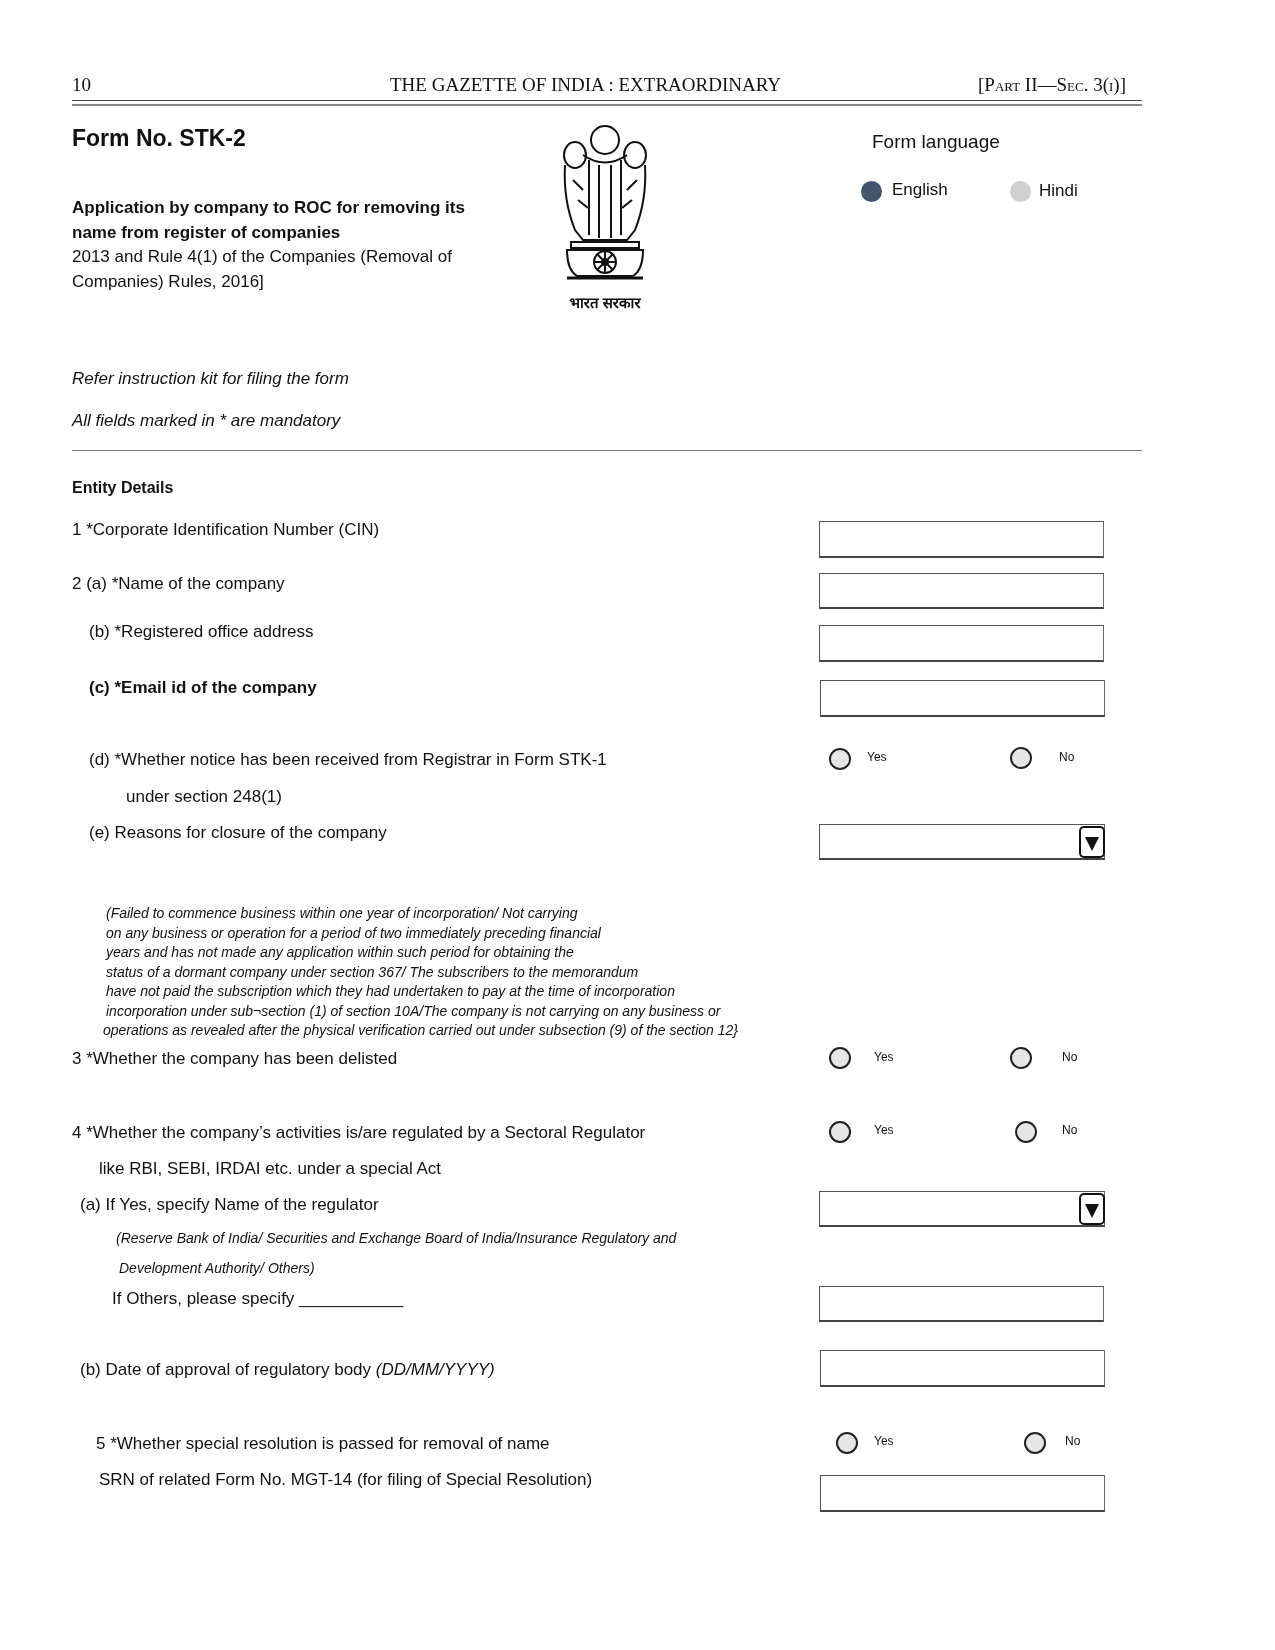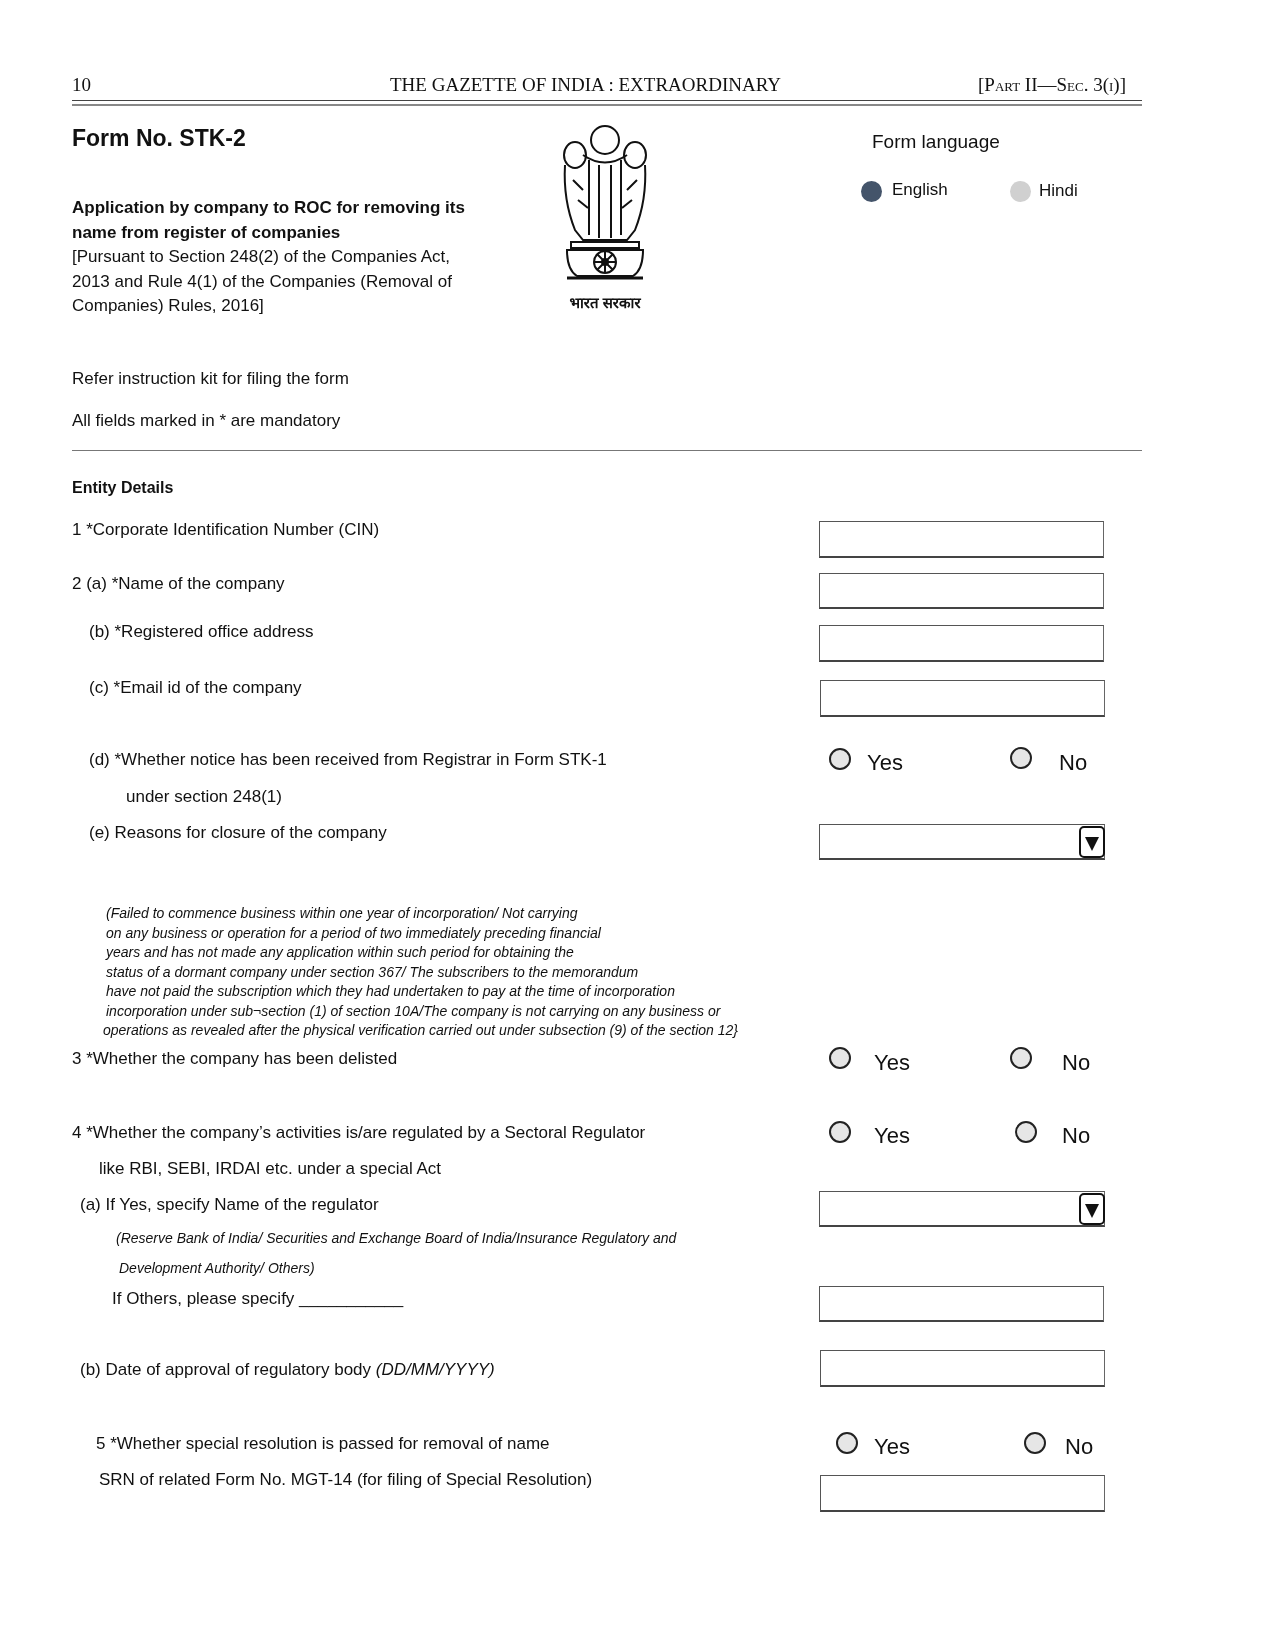--- a/index.html
+++ b/index.html
@@ -4,46 +4,45 @@
 <style>
   html, body { margin:0; padding:0; background:#ffffff; }
   body { width:1275px; height:1650px; position:relative; overflow:hidden; color:#111; font-family:"Liberation Sans", "DejaVu Sans", sans-serif; }
   .abs { position:absolute; }
   .serif { font-family:"Liberation Serif", "DejaVu Serif", serif; }
   .hdr { top:74px; font-size:19px; }
   .rule1 { left:72px; width:1070px; top:100px; height:0; border-top:1.5px solid #444; }
   .rule2 { left:72px; width:1070px; top:104px; height:0; border-top:2px solid #888; }
   .title { left:72px; top:125px; font-size:23px; font-weight:bold;text-align:center; }
   .desc { left:72px; top:196px; width:420px; font-size:17px; line-height:24.5px; }
-  .ital { font-size:17px; }
+  .ital { font-style:italic; font-size:17px; }
   .hr { left:72px; width:1070px; top:450px; border-top:1.5px solid #777; }
   .lbl { font-size:17px; }
   .small-it { font-style:italic; font-size:14px; line-height:19.5px; }
   .box { position:absolute; border:1.5px solid #555; border-right-color:#666; border-bottom:2px solid #444; background:#fff; box-sizing:border-box; }
   .radio { position:absolute; width:22px; height:22px; border:2px solid #222; border-radius:50%; background:#e6e6e6; box-sizing:border-box; }
-  .rlabel { position:absolute; font-size:22px; }
+  .rlabel { position:absolute; font-size:12px; }
   .ddbtn { position:absolute; width:26px; height:32px; border:2px solid #111; border-radius:5px; background:#fff; box-sizing:border-box; }
   .ddbtn::after { content:""; position:absolute; left:4px; top:9px; border-left:7px solid transparent; border-right:7px solid transparent; border-top:14px solid #111; }
   .lang-dot { position:absolute; width:21px; height:21px; border-radius:50%; }
 </style>
 </head>
 <body>
 
 <div class="abs serif hdr" style="left:72px;">10</div>
 <div class="abs serif hdr" style="left:390px;">THE GAZETTE OF INDIA : EXTRAORDINARY</div>
 <div class="abs serif hdr" style="left:978px; font-variant:small-caps;">[Part II—Sec. 3(i)]</div>
 <div class="abs rule1"></div>
 <div class="abs rule2"></div>
 
 <div class="abs title">Form No. STK-2</div>
 
 <div class="abs desc">
   <div style="font-weight:bold;">Application by company to ROC for removing its</div>
   <div style="font-weight:bold;">name from register of companies</div>
-  <div>[Pursuant to Section 248(2) of the Companies Act,</div>
   <div>2013 and Rule 4(1) of the Companies (Removal of</div>
   <div>Companies) Rules, 2016]</div>
 </div>
 <div class="abs ital" style="left:72px; top:369px;">Refer instruction kit for filing the form</div>
 <div class="abs ital" style="left:72px; top:411px;">All fields marked in * are mandatory</div>
 
 <div class="abs" style="left:553px; top:120px; width:104px; height:190px;">
   <svg width="104" height="170" viewBox="0 0 104 170">
     <g fill="none" stroke="#111" stroke-width="2">
       <ellipse cx="52" cy="20" rx="14" ry="14"></ellipse>
@@ -80,21 +79,21 @@
 
 <div class="abs lbl" style="left:72px; top:520px;">1 *Corporate Identification Number (CIN)</div>
 <div class="box" style="left:819px; top:521px; width:285px; height:37px;"><span></span></div>
 
 <div class="abs lbl" style="left:72px; top:574px;">2 (a) *Name of the company</div>
 <div class="box" style="left:819px; top:573px; width:285px; height:36px;"><span></span></div>
 
 <div class="abs lbl" style="left:89px; top:622px;">(b)  *Registered office address</div>
 <div class="box" style="left:819px; top:625px; width:285px; height:37px;"><span></span></div>
 
-<div class="abs lbl" style="left:89px; top:678px;">(c)  *Email id of the company</div>
+<div class="abs lbl" style="left:89px; top:678px;font-weight:bold;">(c)  *Email id of the company</div>
 <div class="box" style="left:820px; top:680px; width:285px; height:37px;"><span></span></div>
 
 <div class="abs lbl" style="left:89px; top:750px;">(d) *Whether notice has been received from Registrar in Form STK-1</div>
 <div class="abs lbl" style="left:126px; top:787px;">under section 248(1)</div>
 <span class="radio" style="left:829px; top:748px;"></span>
 <span class="rlabel" style="left:867px; top:750px;">Yes</span>
 <span class="radio" style="left:1010px; top:747px;"></span>
 <span class="rlabel" style="left:1059px; top:750px;">No</span>
 
 <div class="abs lbl" style="left:89px; top:823px;">(e)  Reasons for closure of the company</div>

